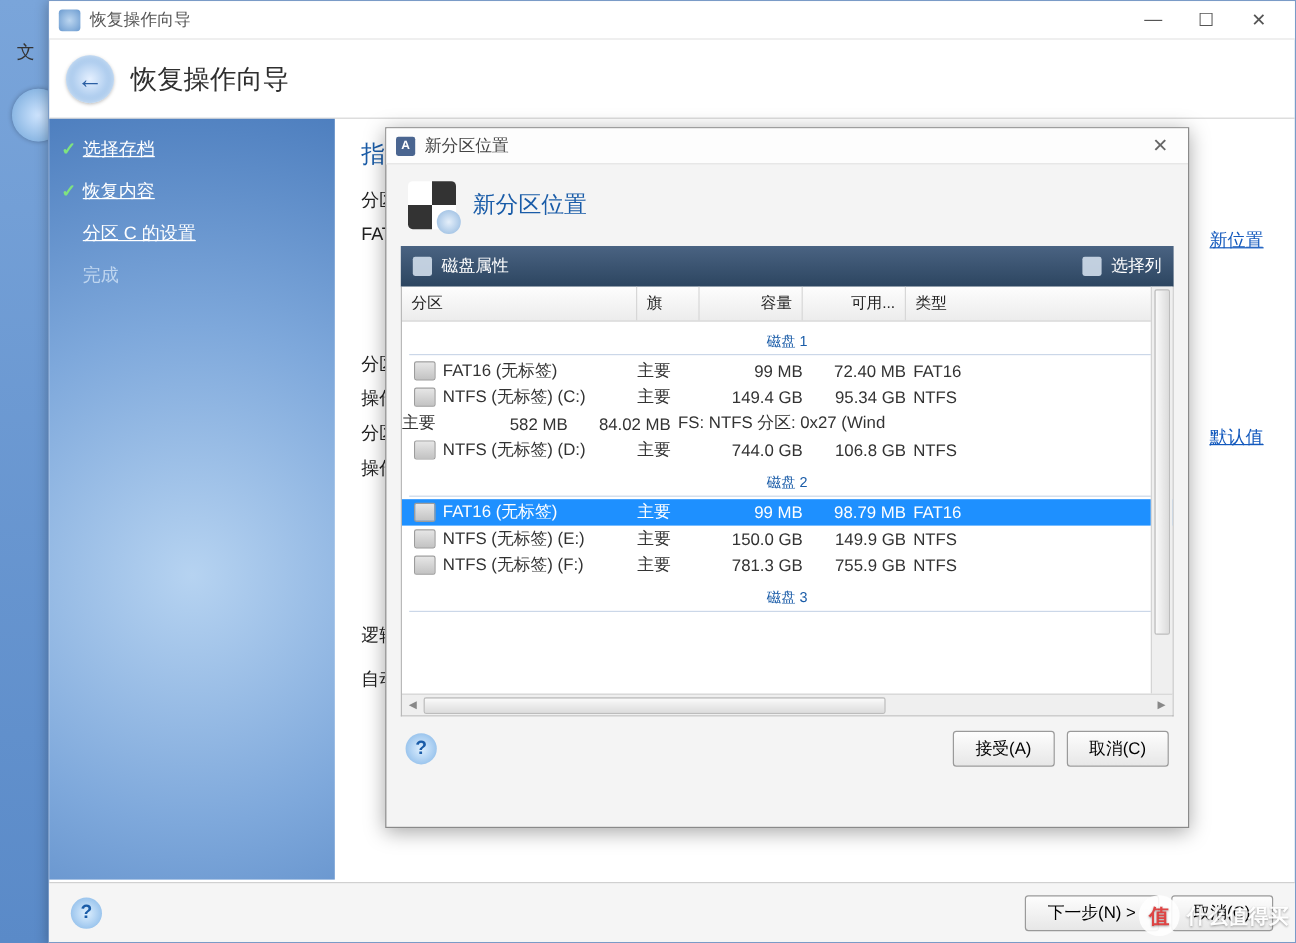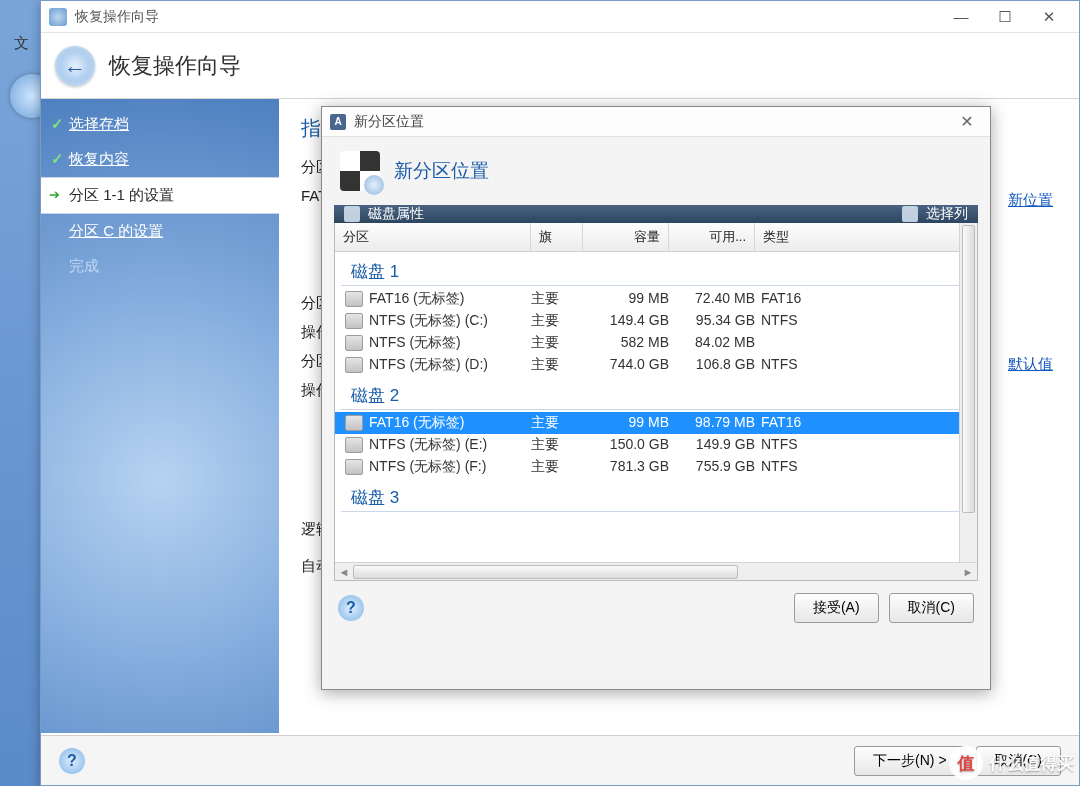--- a/index.html
+++ b/index.html
@@ -77,32 +77,32 @@
 }
 .dlg-titlebar { height:30px; display:flex; align-items:center; padding:0 8px; background:#fdfdfd; border-bottom:1px solid #e2e2e2; }
 .dlg-titlebar .dlg-icon { width:16px; height:16px; background:#4a6590; border-radius:2px; margin-right:8px; display:flex; align-items:center; justify-content:center; color:#fff; font-size:10px; font-weight:bold; }
 .dlg-titlebar .dlg-title { flex:1; color:#444; font-size:14px; }
 .dlg-titlebar .dlg-close { width:30px; text-align:center; color:#666; font-size:16px; }
 .dlg-header { display:flex; align-items:center; gap:14px; padding:14px 18px; }
 .dlg-header .dlg-big-icon { width:40px; height:40px; background: repeating-conic-gradient(#333 0 25%, #fff 0 50%); border-radius:4px; position:relative; }
 .dlg-header .dlg-big-icon::after { content:""; position:absolute; right:-4px; bottom:-4px; width:20px; height:20px; border-radius:50%; background:radial-gradient(#e5effa,#8fb6de); }
 .dlg-header h3 { color:#1a5ca8; font-size:19px; font-weight:normal; }
 
-.toolbar { height:18px; background:linear-gradient(#4a6382,#2c4560); display:flex; align-items:center; color:#fff; font-size:14px; padding:0 10px; margin:0 12px; }
+.toolbar { height:34px; background:linear-gradient(#4a6382,#2c4560); display:flex; align-items:center; color:#fff; font-size:14px; padding:0 10px; margin:0 12px; }
 .toolbar .tb-icon { width:16px; height:16px; background:#d9e5f2; border-radius:2px; margin-right:8px; opacity:.85; }
 .toolbar .tb-spacer { flex:1; }
 
 .grid-wrap { margin:0 12px; background:#fff; border:1px solid #b9b9b9; border-top:none; height:358px; position:relative; display:flex; flex-direction:column; }
 .grid-head { display:flex; background:linear-gradient(#fdfdfd,#ececec); border-bottom:1px solid #cfcfcf; font-size:13px; color:#222; }
 .grid-head div { padding:5px 8px; border-right:1px solid #d7d7d7; }
 .c-part { width:196px; } .c-flag { width:52px; } .c-cap { width:86px; text-align:right; } .c-free { width:86px; text-align:right; } .c-type { flex:1; }
 
 .grid-body { overflow:hidden; flex:1; position:relative; }
-.disk-label { color:#1a5ca8; font-size:17px; padding:6px 10px 2px; border-bottom:1px solid #cbd7e8; margin:2px 6px 2px 6px; }
-.prow { display:flex; align-items:flex-start; font-size:14px; padding:2px 0; }
+.disk-label { color:#1a5ca8; font-size:12px; padding:6px 10px 2px; border-bottom:1px solid #cbd7e8; margin:2px 6px 2px 6px;text-align:center; }
+.prow { display:flex; align-items:center; font-size:14px; padding:2px 0; }
 .prow .pi { width:18px; height:16px; background:linear-gradient(#e6e6e6,#c3c3c3); border:1px solid #9c9c9c; border-radius:2px; margin:0 6px 0 10px; }
 .prow .c-part { display:flex; align-items:center; }
 .prow.selected { background:#1e90ff; color:#fff; }
 .hscroll { height:18px; background:#efefef; border-top:1px solid #d4d4d4; position:relative; display:flex; align-items:center; }
 .hscroll .thumb { position:absolute; left:18px; width:60%; top:2px; height:14px; background:linear-gradient(#fafafa,#dcdcdc); border:1px solid #bcbcbc; border-radius:2px; }
 .hscroll .arrow { width:18px; text-align:center; color:#888; font-size:11px; z-index:1; }
 .hscroll .sp { flex:1; }
 .vscroll { position:absolute; right:0; top:0; bottom:18px; width:18px; background:#efefef; border-left:1px solid #d4d4d4; }
 .vscroll .vthumb { position:absolute; top:2px; left:2px; right:2px; height:85%; background:linear-gradient(90deg,#fafafa,#dcdcdc); border:1px solid #bcbcbc; border-radius:2px; }
 
@@ -138,21 +138,20 @@
   <div class="header">
     <div class="back-btn">←</div>
     <h1>恢复操作向导</h1>
   </div>
 
   <div class="body">
     <div class="sidebar">
       <div id="steps">
           <div class="step done">选择存档</div>
           <div class="step done">恢复内容</div>
-          <div class="step active">分区 1-1  的设置</div>
           <div class="step ">分区 C  的设置</div>
           <div class="step muted">完成</div>
         </div>
     </div>
 
     <div class="main-pane">
       <h2>指定</h2>
       <div class="row">分区</div>
       <div class="row">FAT1</div>
       <a class="link" style="top:92px">新位置</a>
@@ -217,27 +216,24 @@
           <div class="c-part">
             <span class="pi"></span>
             <span>NTFS (无标签) (C:)</span>
           </div>
           <div class="c-flag">主要</div>
           <div class="c-cap">149.4 GB</div>
           <div class="c-free">95.34 GB</div>
           <div class="c-type" style="padding-left:6px">NTFS</div>
         </div>
         <div class="prow">
-          <div class="c-part">
-            <span class="pi"></span>
-            <span>NTFS (无标签)</span>
-          </div>
           <div class="c-flag">主要</div>
           <div class="c-cap">582 MB</div>
           <div class="c-free">84.02 MB</div>
+          <div class="c-type" style="padding-left:6px">FS: NTFS 分区: 0x27 (Wind</div>
         </div>
         <div class="prow">
           <div class="c-part">
             <span class="pi"></span>
             <span>NTFS (无标签) (D:)</span>
           </div>
           <div class="c-flag">主要</div>
           <div class="c-cap">744.0 GB</div>
           <div class="c-free">106.8 GB</div>
           <div class="c-type" style="padding-left:6px">NTFS</div>

